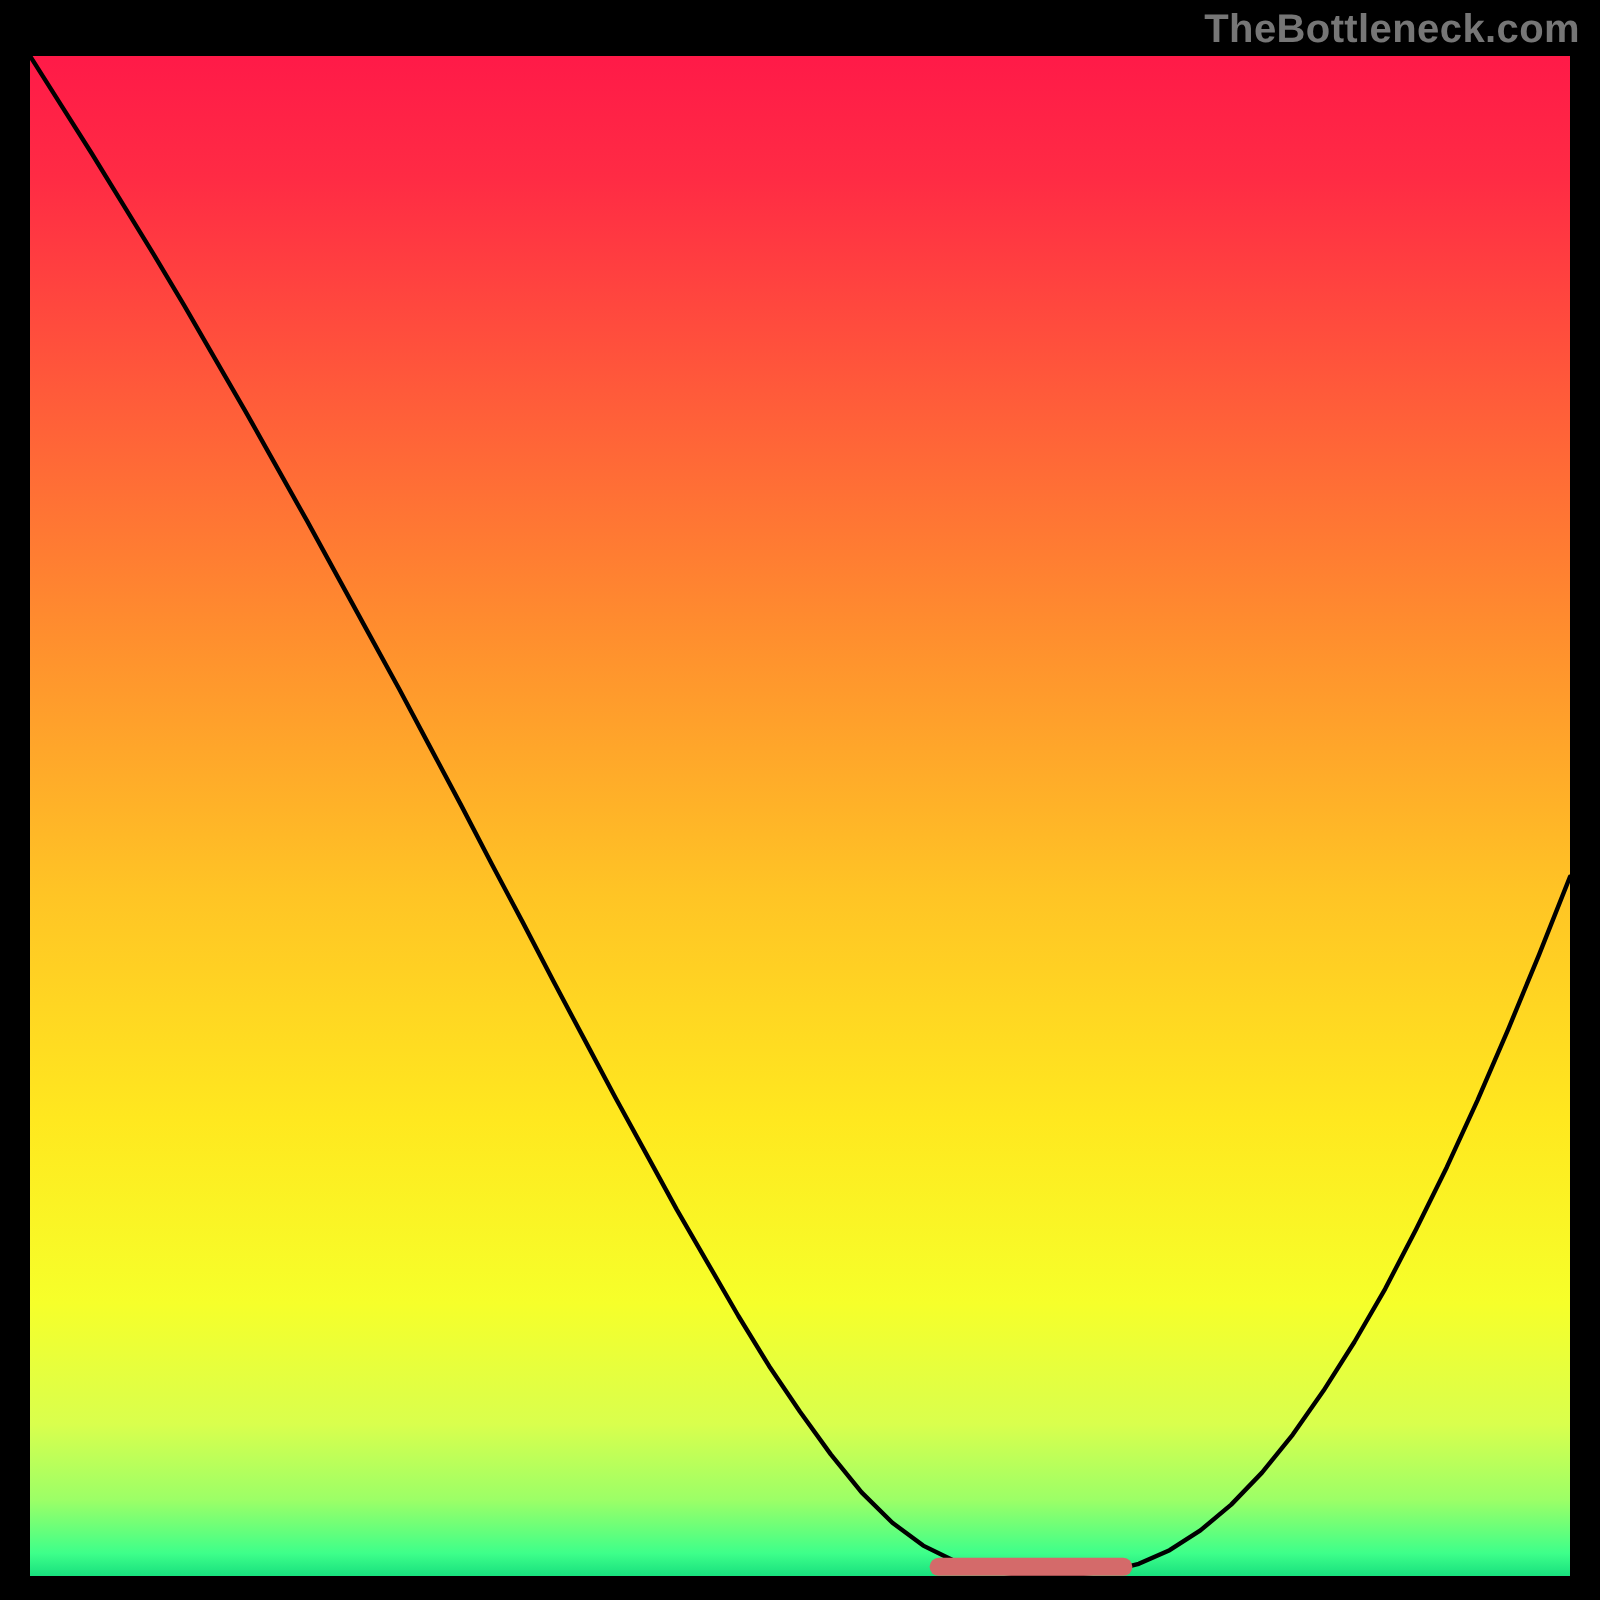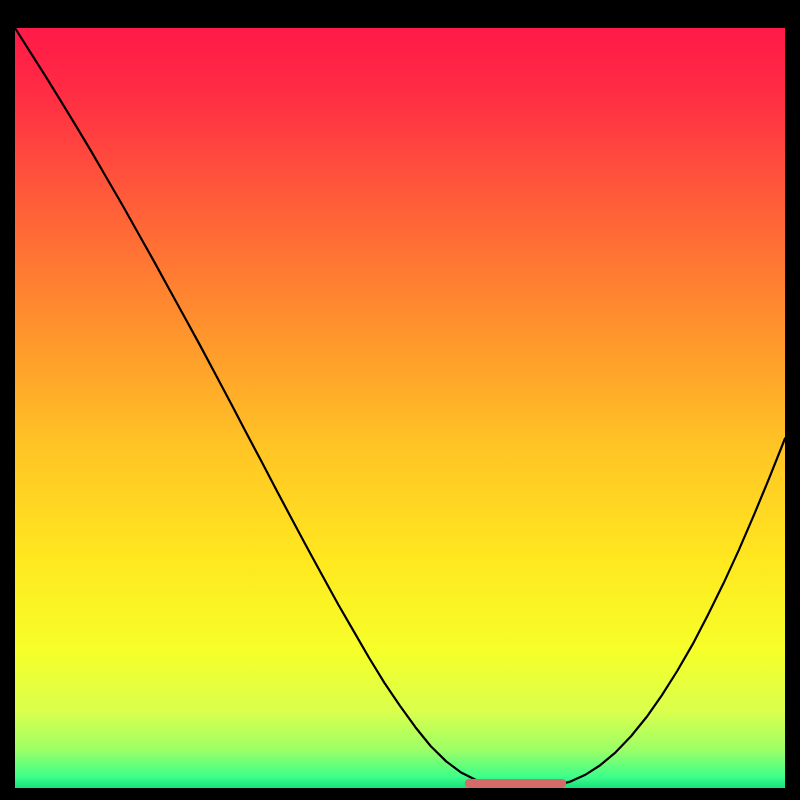--- a/index.html
+++ b/index.html
@@ -32,20 +32,21 @@
     left: 15px;
     top: 28px;
     width: 770px;
     height: 760px;
     display: block;
   }
 </style>
 </head>
 <body>
 <div class="wrap">
+  <div class="watermark">TheBottleneck.com</div>
   <svg class="plot" viewBox="0 0 770 760" preserveAspectRatio="none">
     <defs>
       <linearGradient id="bg-grad" x1="0" y1="0" x2="0" y2="1">
           <stop offset="0%" stop-color="#ff1a48"></stop>
           <stop offset="8%" stop-color="#ff2b44"></stop>
           <stop offset="22%" stop-color="#ff5a3a"></stop>
           <stop offset="38%" stop-color="#ff8e2e"></stop>
           <stop offset="55.00000000000001%" stop-color="#ffc425"></stop>
           <stop offset="70%" stop-color="#ffe81f"></stop>
           <stop offset="82%" stop-color="#f6ff2a"></stop>

